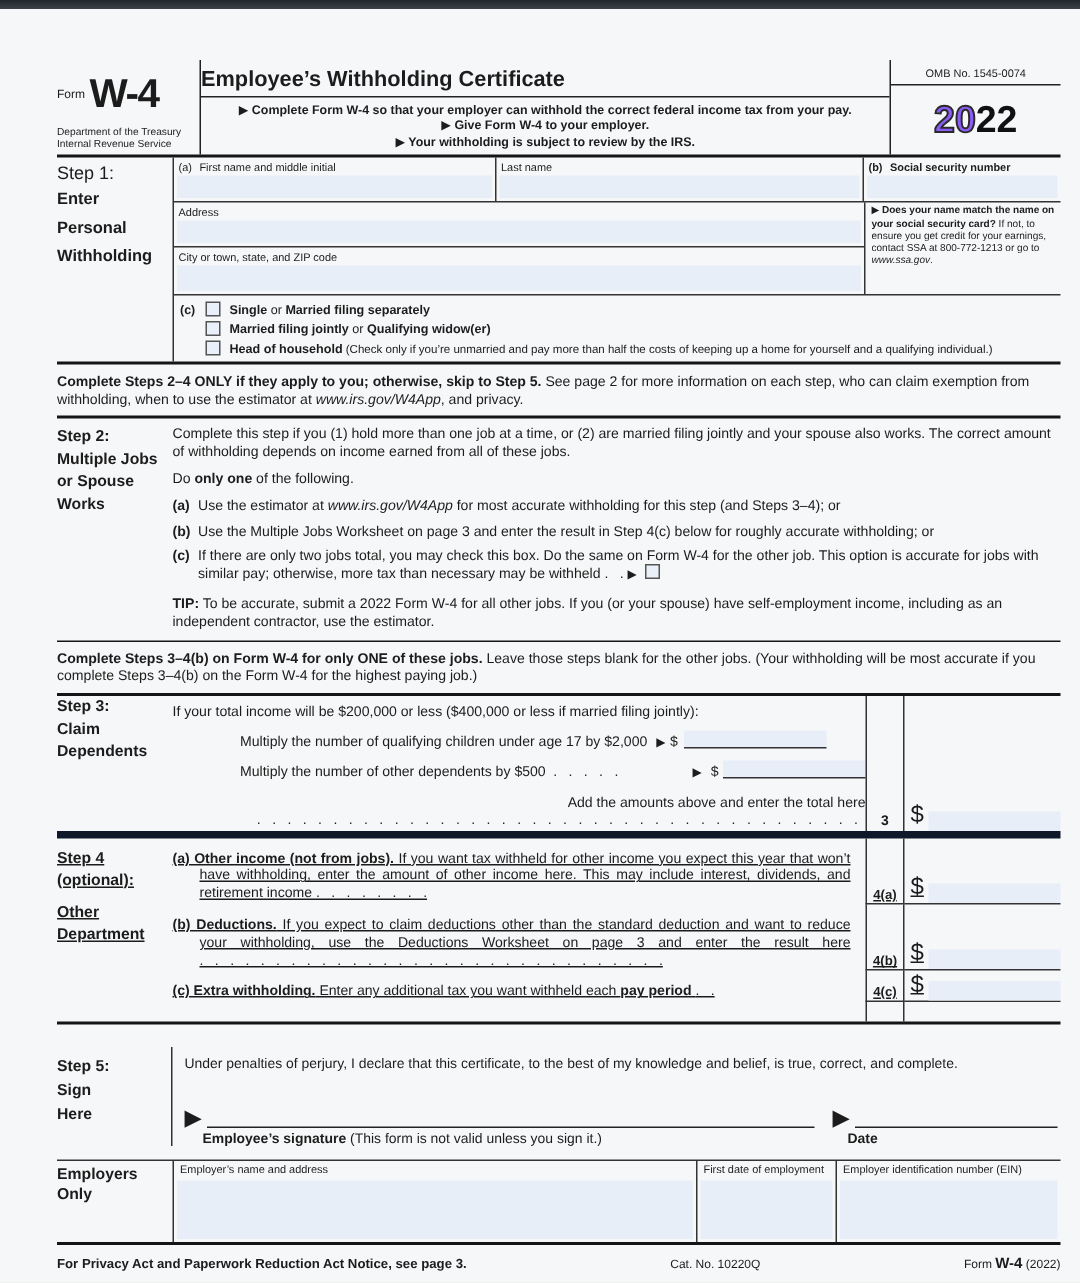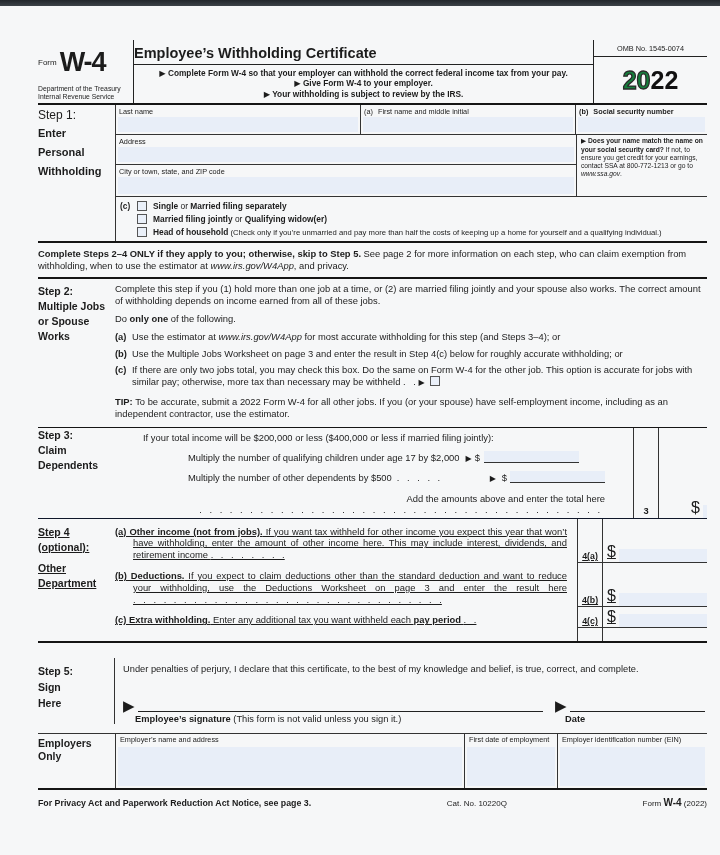--- a/index.html
+++ b/index.html
@@ -16,21 +16,21 @@
   .hdr-left { width:95px; padding:7px 2px 2px 0; }
   .form-word { font-size:8px; margin-right:3px; vertical-align:6px; }
   .form-num { font-size:27px; font-weight:bold; letter-spacing:-1px; }
   .dept { font-size:6.8px; line-height:8.2px; margin-top:7px; }
   .hdr-center { flex:1; border-left:1.5px solid #222; display:flex; flex-direction:column; }
   .title { font-size:14.5px; font-weight:bold; text-align:left; padding:5px 0 3px; border-bottom:1px solid #222; }
   .bullets { padding:3px 8px 3px; font-size:8.3px; font-weight:bold; text-align:center; line-height:10.4px; }
   .hdr-right { width:114px; border-left:1.5px solid #222; display:flex; flex-direction:column; }
   .omb { font-size:7.3px; text-align:center; padding:4px 0 3px; border-bottom:1px solid #222; }
   .year { flex:1; display:flex; align-items:center; justify-content:center; font-size:25px; font-weight:bold; }
-  .yr-o { color:#15803d; -webkit-text-stroke:1.3px #2a2a2a; }
+  .yr-o { color:#8b5cf6; -webkit-text-stroke:1.3px #2a2a2a; }
   .yr-s { color:#111; }
 
   
   .sec { display:flex; }
   .lblcol { width:77px; flex:none; }
   .steplbl { font-weight:normal; font-size:12px; }
   .stepsub { font-weight:bold; font-size:10.5px; line-height:15px; }
 
   
   .s1 { border-bottom:2px solid #151515; min-height:131px; }
@@ -69,21 +69,21 @@
   .t { margin-bottom:6px; }
   .item { display:flex; margin-bottom:5px; }
   .ilbl { width:17px; font-weight:bold; flex:none; }
   .itext { flex:1; }
   .dots { word-spacing:5px; white-space:nowrap; }
   .arr { font-size:8px; }
   .cbx-inline { display:inline-block; vertical-align:-1px; margin-left:5px; }
   .tip { margin-top:7px; }
 
   
-  .s3 { border-bottom:1px solid #0f172a; min-height:82px;gap:28px; }
+  .s3 { border-bottom:5px solid #0f172a; min-height:82px; }
   .s3mid { width:462px; flex:none; font-size:9.4px; padding-top:4px; }
   .s3intro { margin-bottom:2px; }
   .s3line { display:flex; align-items:flex-end; margin-top:8px; padding-left:45px; }
   .s3total { display:flex; align-items:flex-end; margin-top:10px; padding-bottom:3px;flex-direction:column; }
   .dotfill { flex:1; overflow:hidden; white-space:nowrap; word-spacing:5px; margin:0 5px; }
   .cur { margin:0 3px 0 6px; }
   .ifield { width:95px; height:12px; background:#e8eef8; border-bottom:1px solid #333; flex:none; }
   .numcol { width:26px; flex:none; border-left:1px solid #333; border-right:1px solid #333;
             display:flex; align-items:flex-end; justify-content:center;
             font-weight:bold; font-size:9.3px; padding-bottom:2px; }
@@ -175,26 +175,26 @@
 
     <div class="sec s1">
       <div class="lblcol">
         <div class="steplbl">Step 1:</div>
         <div class="stepsub">Enter</div>
         <div class="stepsub">Personal</div>
         <div class="stepsub">Withholding</div>
       </div>
       <div class="s1fields">
         <div class="s1row1">
+          <div class="cell cell-a">
+            <div class="flabel"><span class="pfx">(a)</span><span>First name and middle initial</span></div>
+            <div class="fill"></div>
+          </div>
           <div class="cell cell-last">
             <div class="flabel">Last name</div>
-            <div class="fill"></div>
-          </div>
-          <div class="cell cell-a">
-            <div class="flabel"><span class="pfx">(a)</span><span>First name and middle initial</span></div>
             <div class="fill"></div>
           </div>
           <div class="cell cell-b">
             <div class="flabel"><span class="pfx">(b)</span><span>Social security number</span></div>
             <div class="fill"></div>
           </div>
         </div>
         <div class="s1row23">
           <div class="s1left">
             <div class="cell addr">
@@ -253,20 +253,23 @@
           <span class="itext">Use the Multiple Jobs Worksheet on page 3 and enter the result in Step 4(c) below for roughly accurate withholding; or</span>
         </div>
         <div class="item">
           <span class="ilbl">(c)</span>
           <span class="itext"><span>If there are only two jobs total, you may check this box. Do the same on Form W-4 for the other job. This option is accurate for jobs with similar pay; otherwise, more tax than necessary may be withheld </span><span class="dots">. .</span> <span class="arr">▶</span><span class="cbx cbx-inline"></span></span>
         </div>
         <div class="tip"><span class="b">TIP:</span><span> To be accurate, submit a 2022 Form W-4 for all other jobs. If you (or your spouse) have self-employment income, including as an independent contractor, use the estimator.</span></div>
       </div>
     </div>
 
+    <div class="para">
+      <span class="b">Complete Steps 3–4(b) on Form W-4 for only ONE of these jobs.</span><span> Leave those steps blank for the other jobs. (Your withholding will be most accurate if you complete Steps 3–4(b) on the Form W-4 for the highest paying job.)</span>
+    </div>
 
     <div class="sec s3">
       <div class="lblcol">
         <div class="stepsub">Step 3:</div>
         <div class="stepsub">Claim</div>
         <div class="stepsub">Dependents</div>
       </div>
       <div class="s3mid">
         <div class="s3intro">If your total income will be $200,000 or less ($400,000 or less if married filing jointly):</div>
         <div class="s3line">

